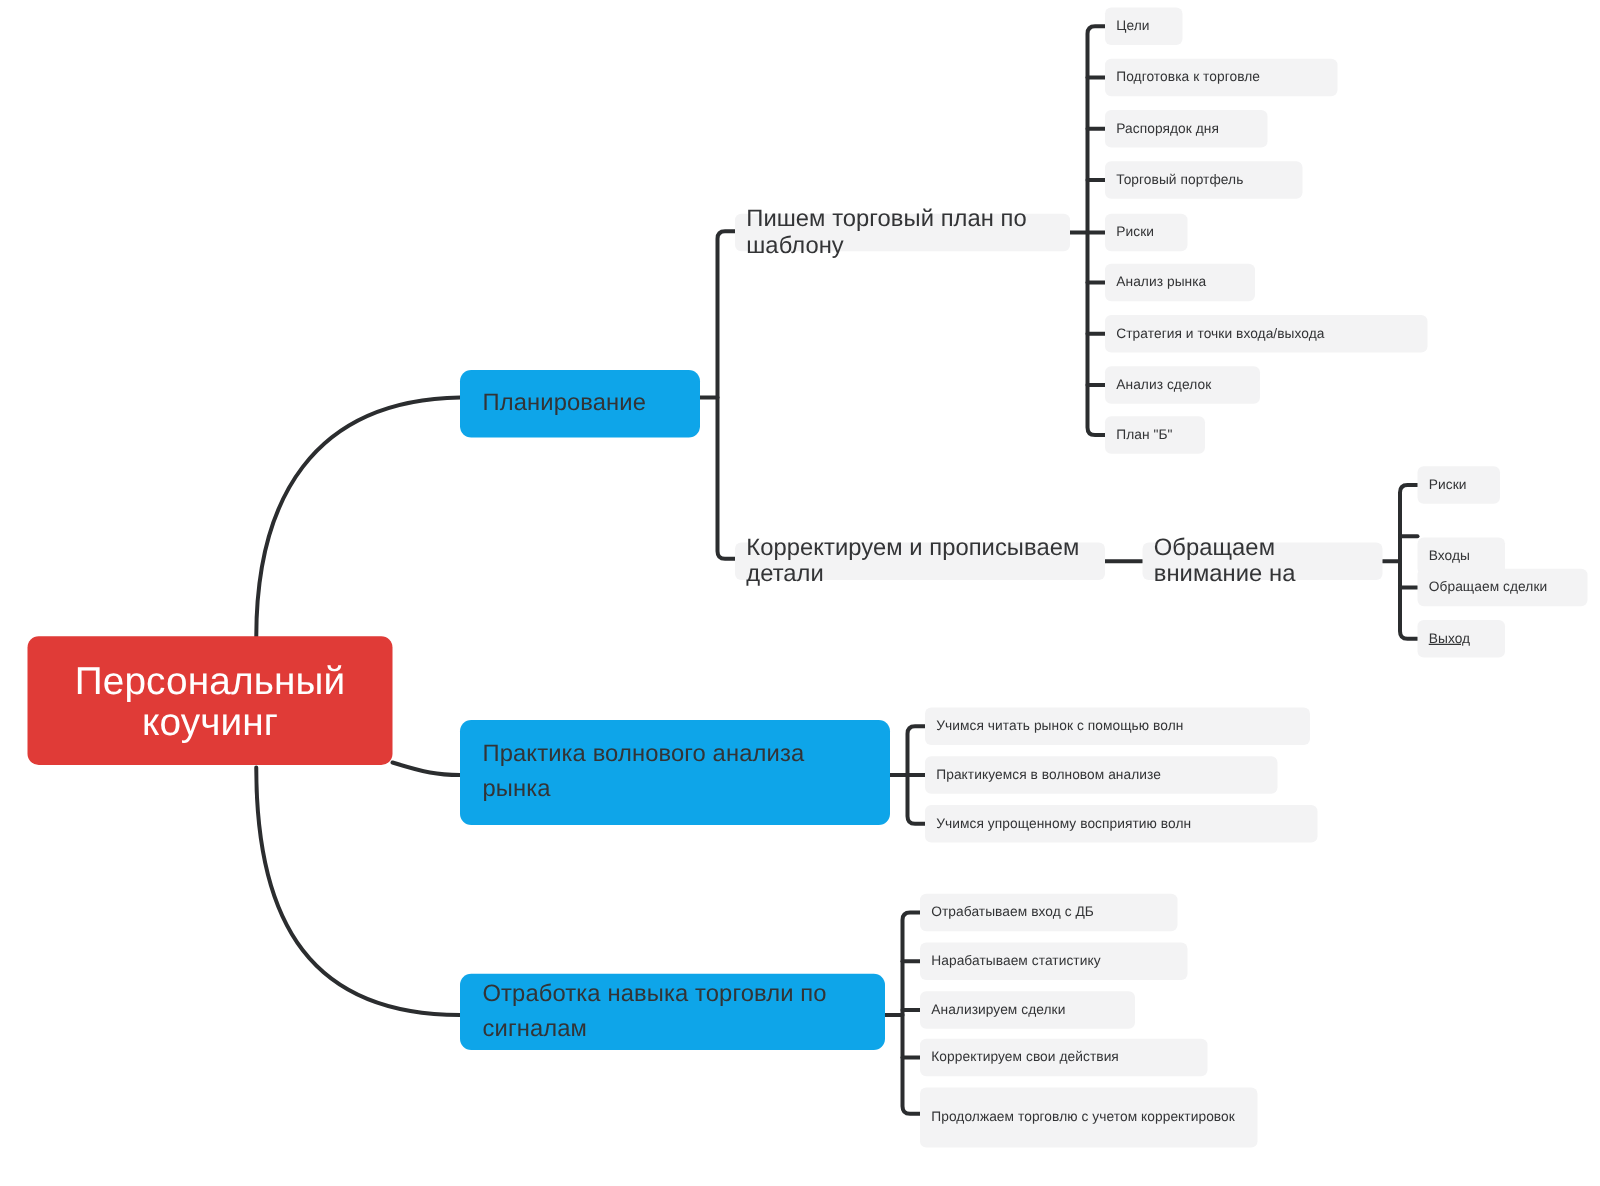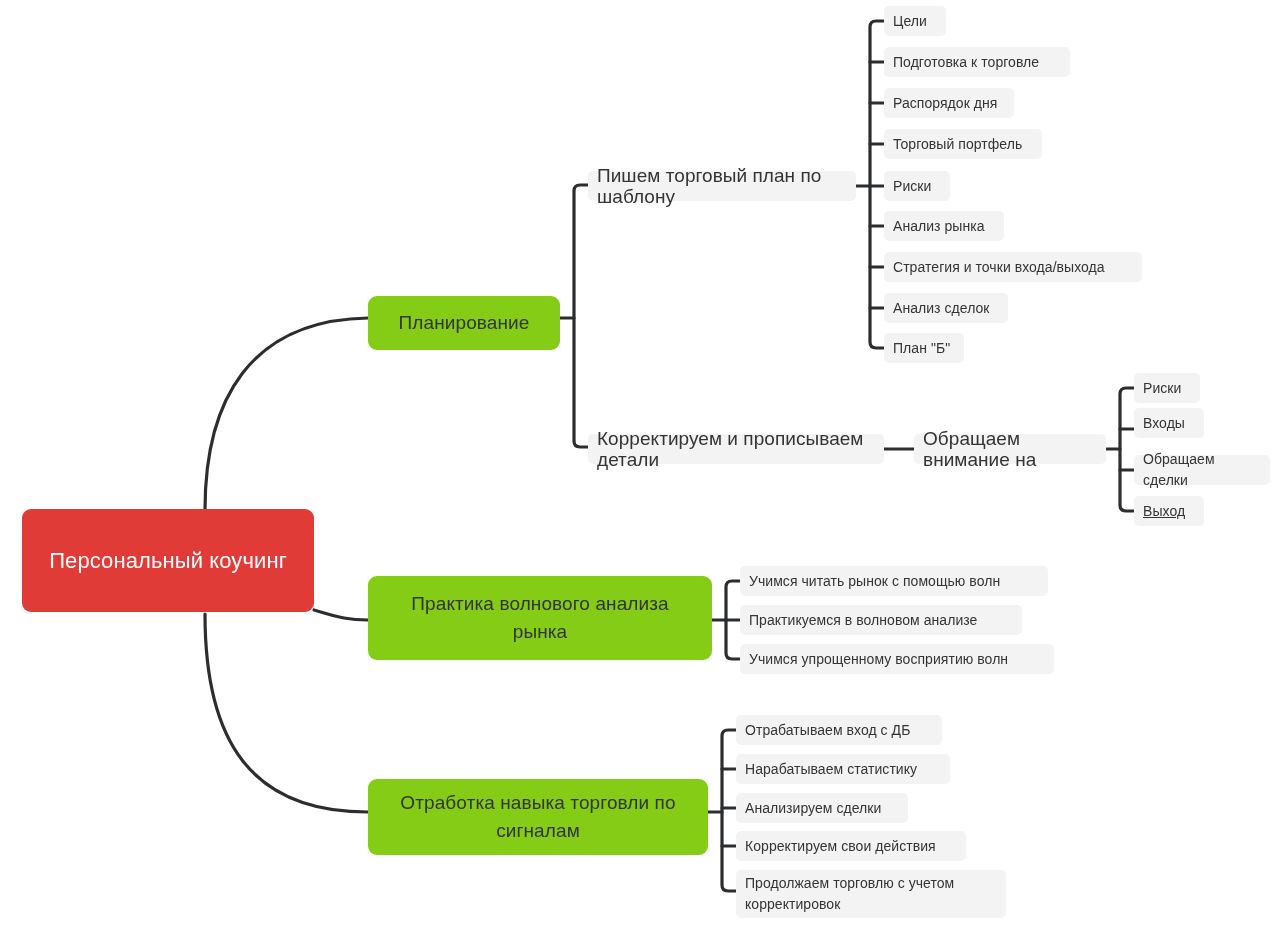--- a/index.html
+++ b/index.html
@@ -33,52 +33,51 @@
     display: flex;
     align-items: center;
     white-space: pre-wrap;
     color: #333436;
   }
   
   .node.root {
     background: #E03B37;
     color: #ffffff;
     border-radius: 9px;
-    font-size: 22px;
+    font-size: 31px;
     line-height: 33px;
     font-weight: 400;
     padding: 10px 20px;
     justify-content: center;
     text-align: center;
     letter-spacing: 0.1px;
   }
   
   .node.lvl1 {
-    background: #84cc16;
+    background: #0ea5e9;
     border-radius: 9px;
     font-size: 19px;
     line-height: 28px;
     padding: 27px 18px;
     letter-spacing: 0.1px;
-    text-align: center;
   }
   
   .node.lvl2 {
     background: #F3F3F4;
     border-radius: 5px;
     font-size: 19px;
     line-height: 21px;
     padding: 5px 9px;
     letter-spacing: 0.05px;
   }
   
   .node.lvl3 {
     background: #F3F3F4;
     border-radius: 5px;
-    font-size: 14px;
+    font-size: 11px;
     line-height: 21px;
     padding: 5px 9px;
     letter-spacing: 0.05px;
   }
   .node.multiline {
     align-items: center;
   }
   .node-label {
     display: block;
     width: 100%;
@@ -133,21 +132,21 @@
   </div>
 
   <div class="node lvl1" style="left:368px; top:296px; width:192px; height:44px;">
     <span class="node-label">Планирование</span>
   </div>
 
   <div class="node lvl1 multiline" style="left:368px; top:576px; width:344px; height:84px;">
     <span class="node-label">Практика волнового анализа рынка</span>
   </div>
 
-  <div class="node lvl1 multiline" style="left:368px; top:779px; width:340px; height:76px;">
+  <div class="node lvl1 multiline" style="left:368px; top:779px; width:340px; height:61px;">
     <span class="node-label">Отработка навыка торговли по сигналам</span>
   </div>
 
   <div class="node lvl2" style="left:588px; top:171px; width:268px; height:30px;">
     <span class="node-label">Пишем торговый план по шаблону</span>
   </div>
 
   <div class="node lvl2" style="left:588px; top:434px; width:296px; height:30px;">
     <span class="node-label">Корректируем и прописываем детали</span>
   </div>
@@ -180,21 +179,21 @@
   <div class="node lvl3" style="left:884px; top:293px; width:124px; height:30px;">
     <span class="node-label">Анализ сделок</span>
   </div>
   <div class="node lvl3" style="left:884px; top:333px; width:80px; height:30px;">
     <span class="node-label">План "Б"</span>
   </div>
 
   <div class="node lvl3" style="left:1134px; top:373px; width:66px; height:30px;">
     <span class="node-label">Риски</span>
   </div>
-  <div class="node lvl3" style="left:1134px; top:408px; width:70px; height:30px;">
+  <div class="node lvl3" style="left:1134px; top:430px; width:70px; height:30px;">
     <span class="node-label">Входы</span>
   </div>
   <div class="node lvl3" style="left:1134px; top:455px; width:136px; height:30px;">
     <span class="node-label">Обращаем сделки</span>
   </div>
   <div class="node lvl3" style="left:1134px; top:496px; width:70px; height:30px;text-decoration:underline;">
     <span class="node-label">Выход</span>
   </div>
 
   <div class="node lvl3" style="left:740px; top:566px; width:308px; height:30px;">

